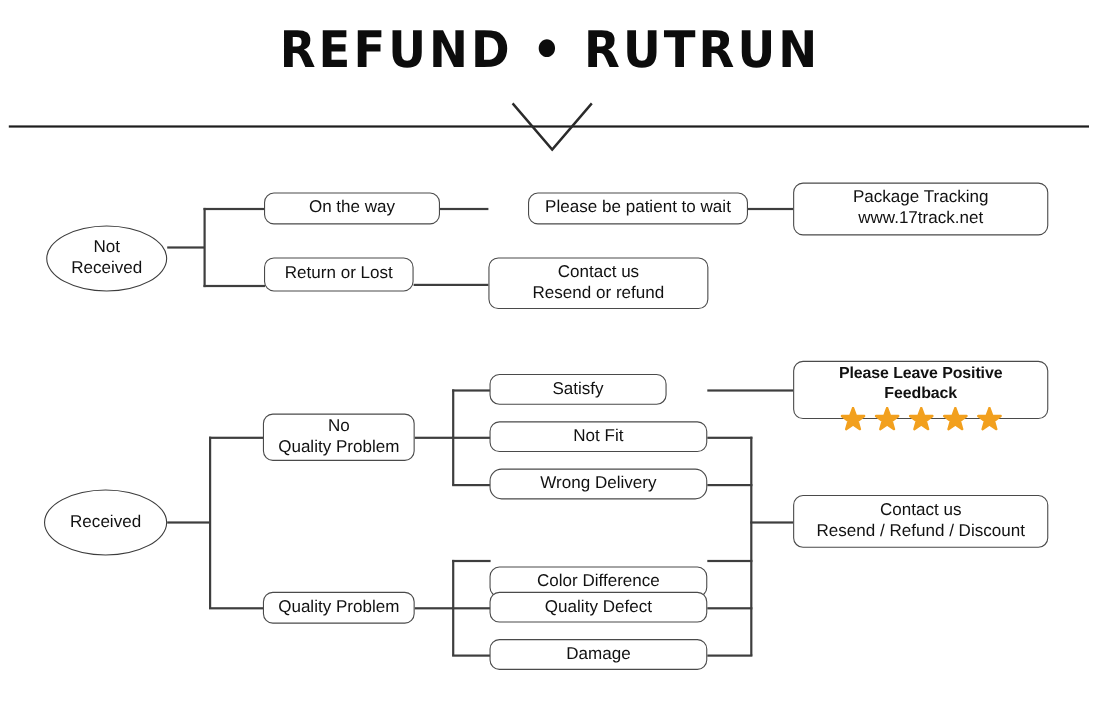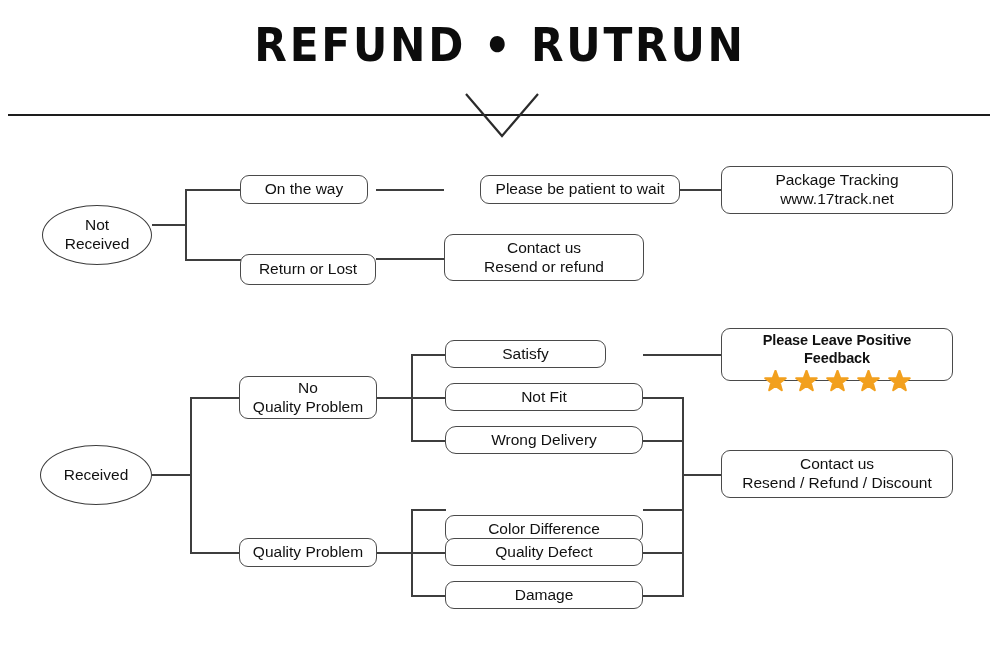--- a/index.html
+++ b/index.html
@@ -135,22 +135,22 @@
   <div class="ellipse" style="left:42px; top:205px; width:110px; height:60px;">Not
 Received</div>
 
   <div class="ln lnh" style="left:152px; top:224px; width:34px;"></div>
 
   <div class="ln lnv" style="left:185px; top:189px; height:72px;"></div>
 
   <div class="ln lnh" style="left:185px; top:189px; width:56px;"></div>
   <div class="ln lnh" style="left:185px; top:259px; width:56px;"></div>
 
-  <div class="node" style="left:240px; top:175px; width:128px; height:29px;">On the way</div>
-  <div class="node" style="left:240px; top:254px; width:136px; height:31px;">Return or Lost</div>
+  <div class="node" style="left:240px; top:175px; width:160px; height:29px;">On the way</div>
+  <div class="node" style="left:240px; top:234px; width:136px; height:31px;">Return or Lost</div>
 
   <div class="ln lnh" style="left:376px; top:189px; width:68px;"></div>
   <div class="ln lnh" style="left:376px; top:258px; width:68px;"></div>
 
   <div class="node" style="left:444px; top:175px; width:200px; height:29px;margin-left:36px;">Please be patient to wait</div>
   <div class="node" style="left:444px; top:234px; width:200px; height:47px;">Contact us
 Resend or refund</div>
 
   <div class="ln lnh" style="left:644px; top:189px; width:77px;"></div>
 

